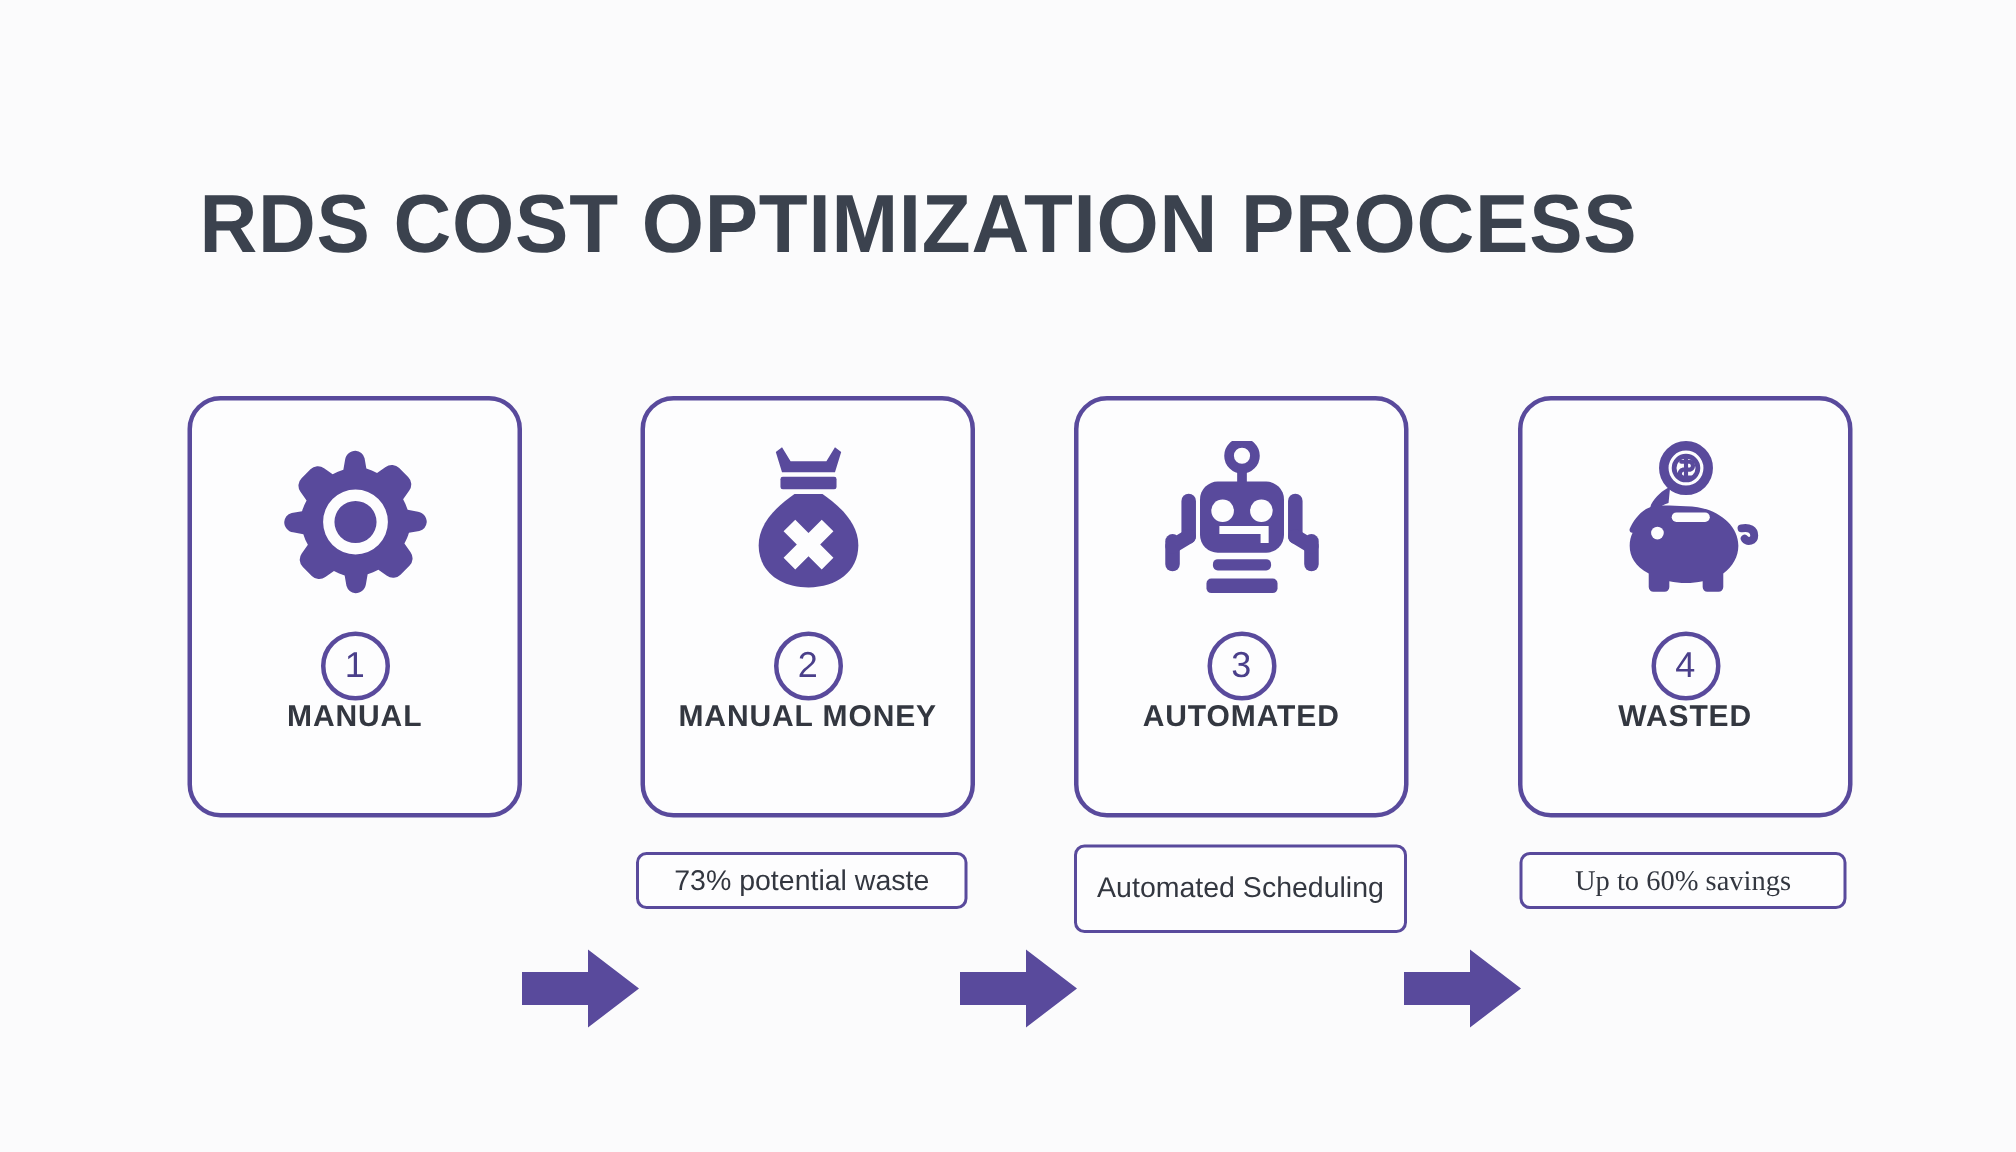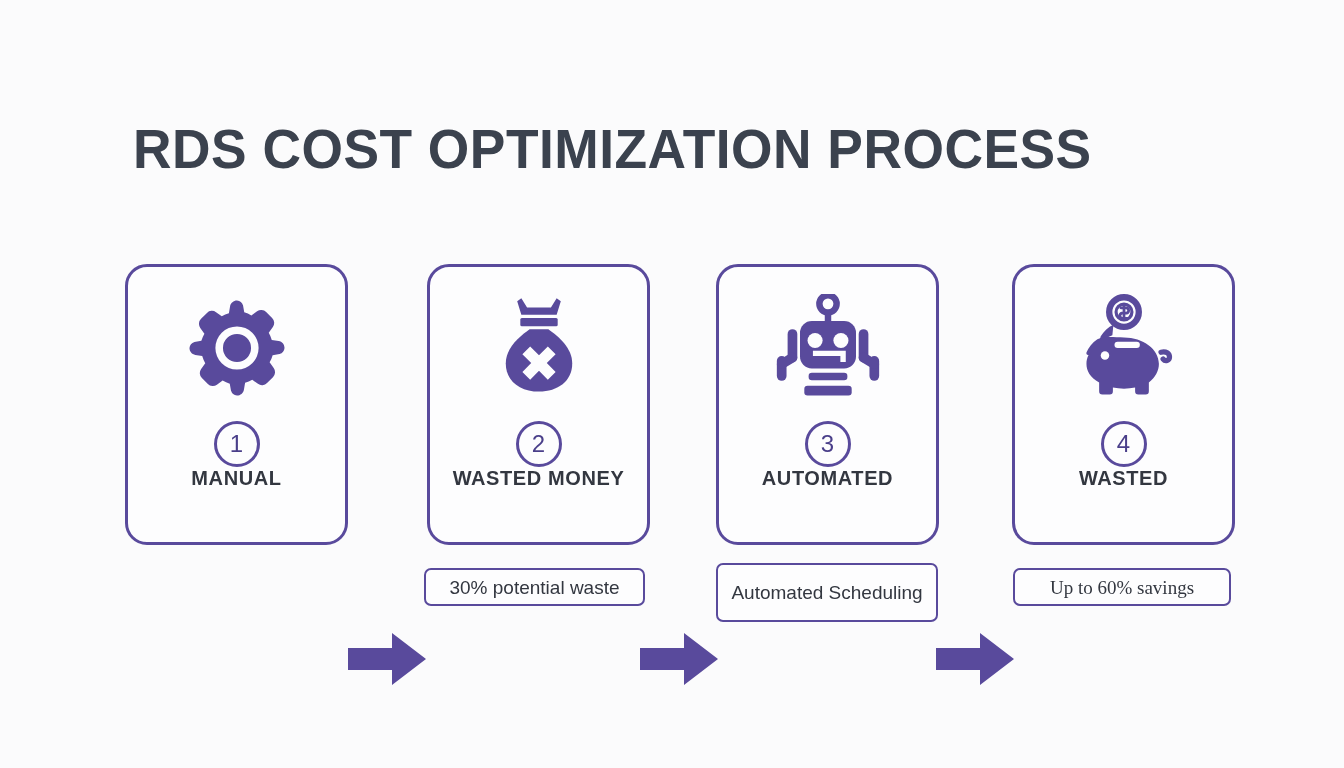--- a/index.html
+++ b/index.html
@@ -149,21 +149,21 @@
   <div class="card card-2">
     <div class="icon-wrap">
       <svg width="104" height="108" viewBox="0 0 100 104" aria-hidden="true">
         <path fill="#594a9c" d="M33 4l5.5 9h23L67 4l4 3-4 13H33L29 7z"></path>
         <rect x="32" y="23" width="36" height="8" rx="1.5" fill="#594a9c"></rect>
         <path fill="#594a9c" d="M41 34h18c10 7 23 18 23 33 0 17-14 27-32 27S18 84 18 67c0-15 13-26 23-33z"></path>
         <path fill="#fdfdfe" d="M41.5 50.5l8.5 8.5 8.5-8.5 7.5 7.5-8.5 8.5 8.5 8.5-7.5 7.5-8.5-8.5-8.5 8.5-7.5-7.5 8.5-8.5-8.5-8.5z"></path>
       </svg>
     </div>
     <div class="badge">2</div>
-    <div class="card-label">WASTED MONEY</div>
+    <div class="card-label">MANUAL MONEY</div>
   </div>
 
   <div class="arrow arrow-2">
     <svg width="78" height="56" viewBox="0 0 78 56" aria-hidden="true">
       <path fill="#594a9c" d="M0 17h44V2l34 26-34 26V39H0z"></path>
     </svg>
   </div>
 
   <div class="card card-3">
     <div class="icon-wrap">
@@ -206,15 +206,15 @@
         <circle cx="34" cy="58" r="4" fill="#fdfdfe"></circle>
         <path d="M87 55c5-1 8 1 8 4.5S91 64 89 61.5" fill="none" stroke="#594a9c" stroke-width="5" stroke-linecap="round"></path>
       </svg>
     </div>
     <div class="badge">4</div>
     <div class="card-label">WASTED</div>
   </div>
 
 </div>
 
-<div class="chip chip-2">30% potential waste</div>
+<div class="chip chip-2">73% potential waste</div>
 <div class="chip chip-3">Automated Scheduling</div>
 <div class="chip chip-4">Up to 60% savings</div>
 
 </body></html>

